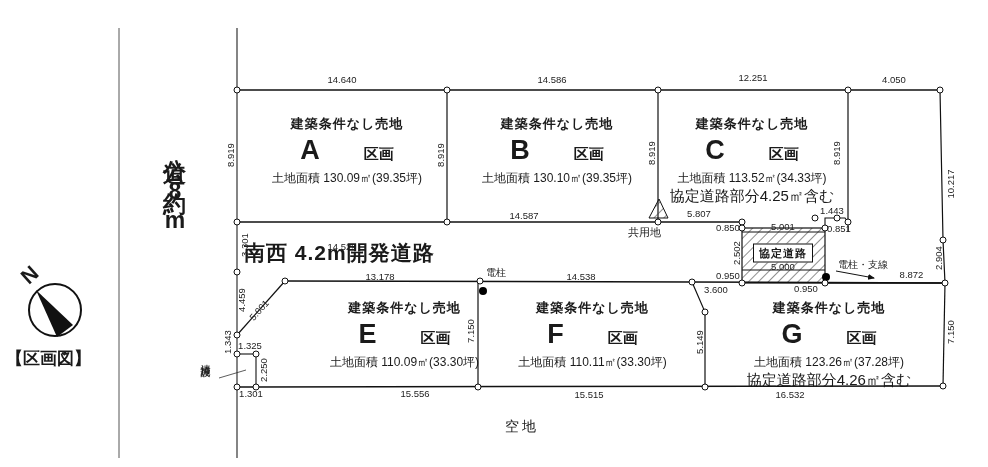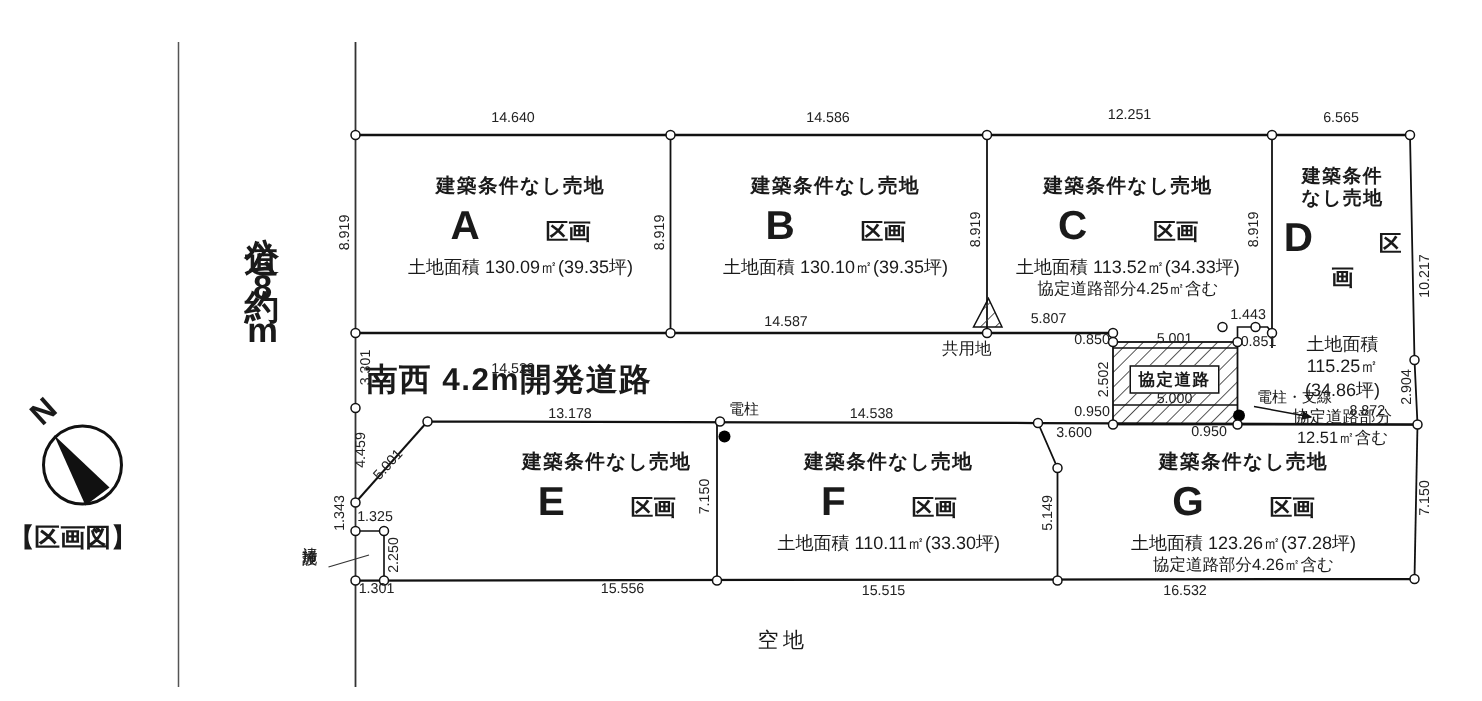--- a/index.html
+++ b/index.html
@@ -14,21 +14,21 @@
     transform:translate(-50%,-50%);letter-spacing:0px;
   }
   .dim.v{transform:translate(-50%,-50%) rotate(-90deg);}
   .dim.diag{transform:translate(-50%,-50%) rotate(-48deg);}
   .plot{position:absolute;text-align:center;line-height:1.25;}
   .plot .sale{font-size:13px;font-weight:bold;letter-spacing:1px;}
   .plot .title{font-weight:bold;margin-top:2px;}
   .plot .title .big{font-size:27px;font-weight:bold;letter-spacing:0;}
   .plot .title .small{font-size:15px;font-weight:bold;margin-left:44px;}
   .plot .area{font-size:12px;margin-top:3px;}
-  .plot .note{font-size:11px;margin-top:1px;}
+  .plot .note{font-size:15px;margin-top:1px;}
   .plot.small-plot .sale{font-size:12.5px;line-height:1.2;}
   .plot.small-plot .area{font-size:12px;line-height:1.3;margin-top:26px;}
   .plot.small-plot .note{font-size:11px;line-height:1.3;margin-top:2px;}
   .vtext{
     writing-mode:vertical-rl;text-orientation:upright;
     font-weight:bold;letter-spacing:3px;
   }
   .road-label{font-size:21px;font-weight:bold;letter-spacing:1px;}
   .map-title{font-size:17px;font-weight:bold;}
   .small-note{font-size:10px;}
@@ -160,59 +160,44 @@
     <div class="area">土地面積 130.10㎡(39.35坪)</div>
   </div>
 
   <div class="plot" style="left:661px;top:116px;width:182px;">
     <div class="sale">建築条件なし売地</div>
     <div class="title"><span class="big">C</span><span class="small">区画</span></div>
     <div class="area">土地面積 113.52㎡(34.33坪)</div>
     <div class="note">協定道路部分4.25㎡含む</div>
   </div>
 
-  <div class="plot small-plot" style="left:851px;top:110px;width:88px;">
-    <div class="sale">
-      <div>建築条件</div>
-        <div>なし売地</div>
-    </div>
-    <div class="title"><span class="big">D</span><span class="small">区画</span></div>
-    <div class="area">
-      <div>土地面積</div>
-        <div>115.25㎡</div>
-        <div>(34.86坪)</div>
-    </div>
-    <div class="note">
-      <div>協定道路部分</div>
-        <div>12.51㎡含む</div>
-    </div>
-  </div>
 
   <div class="plot" style="left:282px;top:300px;width:245px;">
     <div class="sale">建築条件なし売地</div>
     <div class="title"><span class="big">E</span><span class="small">区画</span></div>
+    <div class="area">土地面積 110.09㎡(33.30坪)</div>
   </div>
 
   <div class="plot" style="left:490px;top:300px;width:205px;">
     <div class="sale">建築条件なし売地</div>
     <div class="title"><span class="big">F</span><span class="small">区画</span></div>
     <div class="area">土地面積 110.11㎡(33.30坪)</div>
   </div>
 
   <div class="plot" style="left:710px;top:300px;width:238px;">
     <div class="sale">建築条件なし売地</div>
     <div class="title"><span class="big">G</span><span class="small">区画</span></div>
     <div class="area">土地面積 123.26㎡(37.28坪)</div>
     <div class="note">協定道路部分4.26㎡含む</div>
   </div>
 
   <span class="dim" style="left:342px;top:79px;">14.640</span>
   <span class="dim" style="left:552px;top:79px;">14.586</span>
   <span class="dim" style="left:753px;top:77px;">12.251</span>
-  <span class="dim" style="left:894px;top:79px;">6.565</span>
+  <span class="dim" style="left:894px;top:79px;">4.050</span>
 
   <span class="dim v" style="left:230px;top:155px;">8.919</span>
   <span class="dim v" style="left:440px;top:155px;">8.919</span>
   <span class="dim v" style="left:651px;top:153px;">8.919</span>
   <span class="dim v" style="left:836px;top:153px;">8.919</span>
   <span class="dim v" style="left:950px;top:184px;">10.217</span>
   <span class="dim v" style="left:938px;top:258px;">2.904</span>
 
   <span class="dim" style="left:342px;top:200px;margin-top:46px;">14.529</span>
   <span class="dim" style="left:524px;top:215px;">14.587</span>

